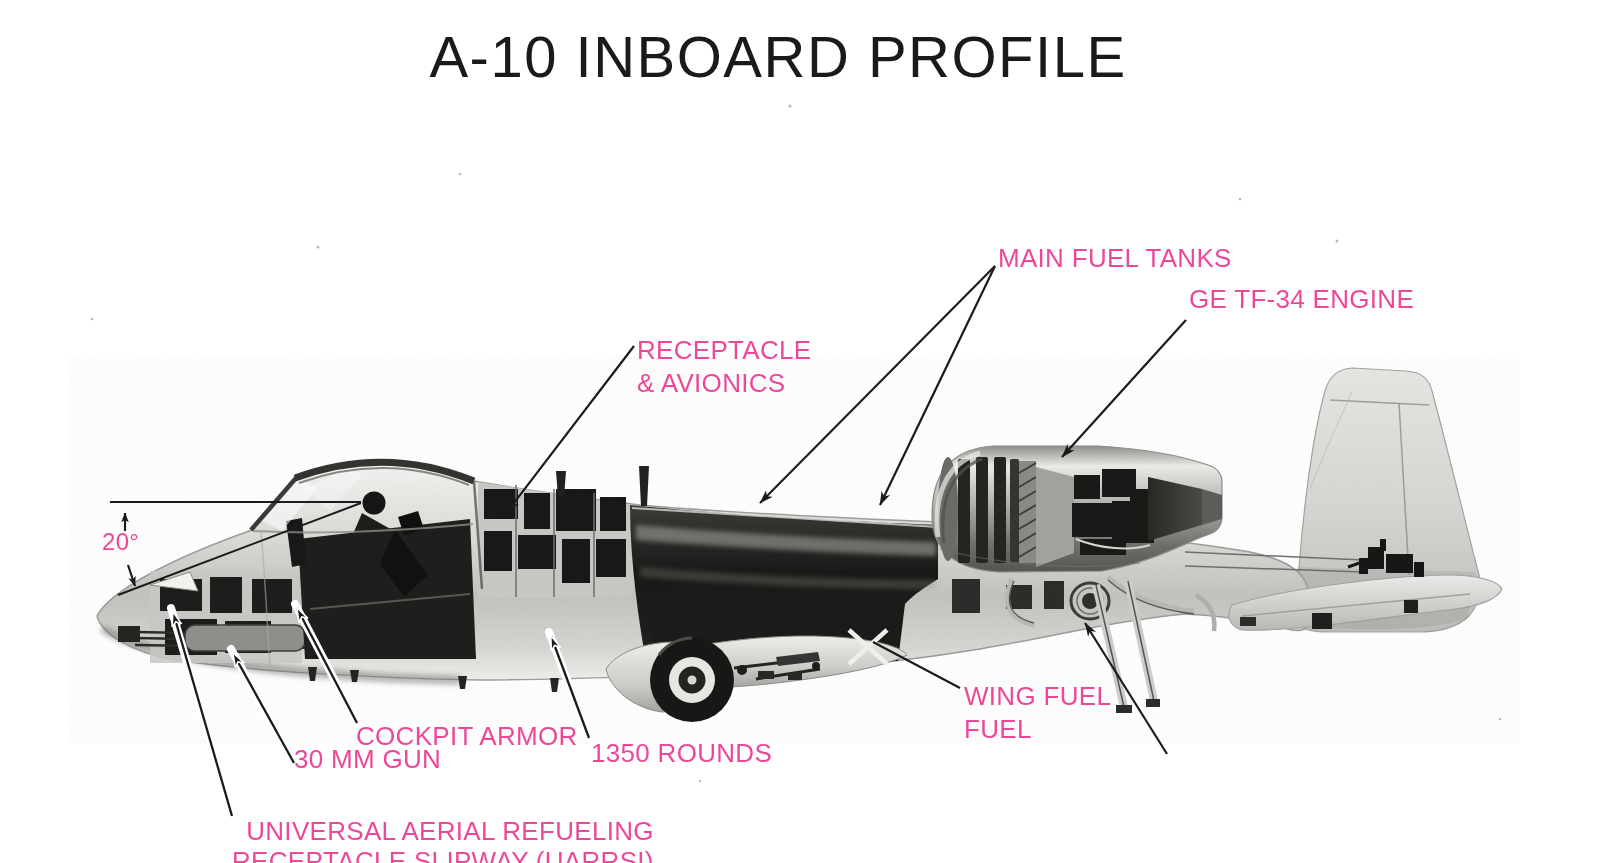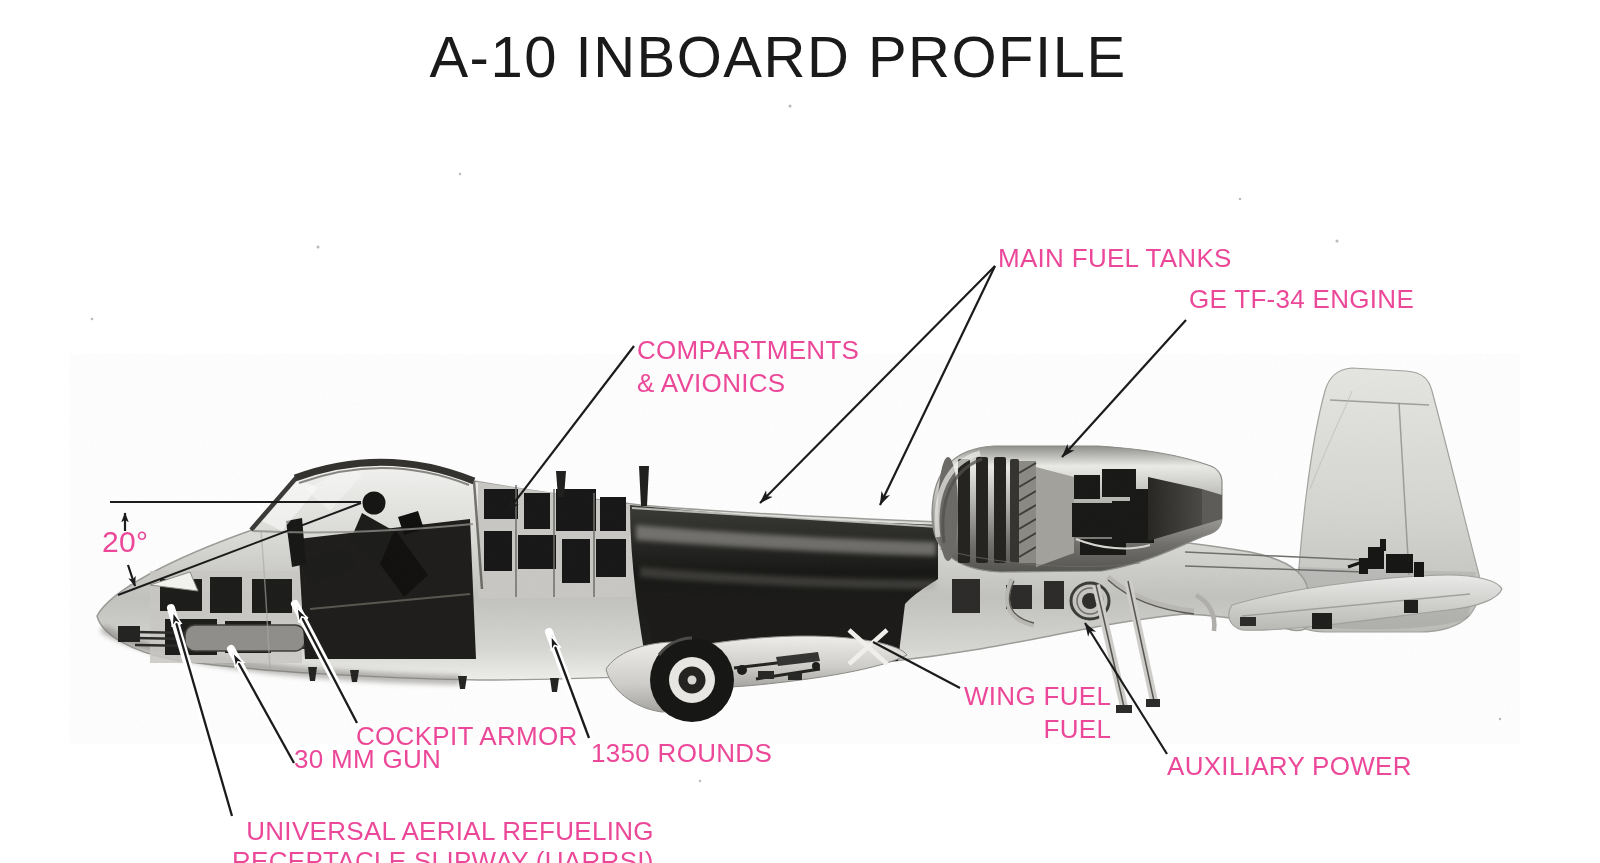--- a/index.html
+++ b/index.html
@@ -10,31 +10,31 @@
   #stage svg{position:absolute;left:0;top:0;}
   .title{
     position:absolute;top:4px;left:778px;transform:translateX(-50%);
     font-size:58px;letter-spacing:1.5px;color:#1a1a1a;white-space:nowrap;
   }
   .callout{
     position:absolute;font-size:26px;line-height:33px;letter-spacing:.3px;
     color:#ec4899;white-space:nowrap;
   }
   .callout.small-lh{line-height:30px;text-align:right;}
-  .angle{font-size:30px;text-align:right;}
+  .angle{font-size:24px;text-align:right;}
   
   #c-mainfuel{left:998px;top:223px;}
   #c-engine{left:1189px;top:264px;}
   #c-electronics{left:637px;top:315px;}
   #c-angle{left:102px;top:506px;}
   #c-cockpit{left:356px;top:701px;}
   #c-gun{left:294px;top:724px;}
   #c-ammo{left:591px;top:718px;}
   #c-uarrsi{left:232px;top:797px;}
-  #c-wingfuel{left:964px;top:661px;text-align:right;}
+  #c-wingfuel{left:964px;top:661px;}
   #c-apu{left:1167px;top:731px;}
 </style>
 </head>
 <body>
 
 <div id="stage">
 
 <svg width="1600" height="863" viewBox="0 0 1600 863">
   <defs>
     <linearGradient id="gFuse" x1="0" y1="0" x2="0" y2="1">
@@ -350,21 +350,21 @@
 
 <div id="c-mainfuel" class="callout">
   <div>MAIN FUEL TANKS</div>
 </div>
 
 <div id="c-engine" class="callout">
   <div>GE TF-34 ENGINE</div>
 </div>
 
 <div id="c-electronics" class="callout">
-  <div>COMPARTMENTS</div>
+  <div>RECEPTACLE</div>
   <div>&amp; AVIONICS</div>
 </div>
 
 <div id="c-angle" class="callout angle">
   <div>20°</div>
 </div>
 
 <div id="c-cockpit" class="callout">
   <div>COCKPIT ARMOR</div>
 </div>
@@ -381,16 +381,15 @@
   <div>UNIVERSAL AERIAL REFUELING</div>
   <div>RECEPTACLE SLIPWAY  (UARRSI)</div>
 </div>
 
 <div id="c-wingfuel" class="callout">
   <div>WING FUEL</div>
   <div>FUEL</div>
 </div>
 
 <div id="c-apu" class="callout">
-  <div>AUXILIARY POWER</div>
 </div>
 
 </div>
 
 </body></html>

